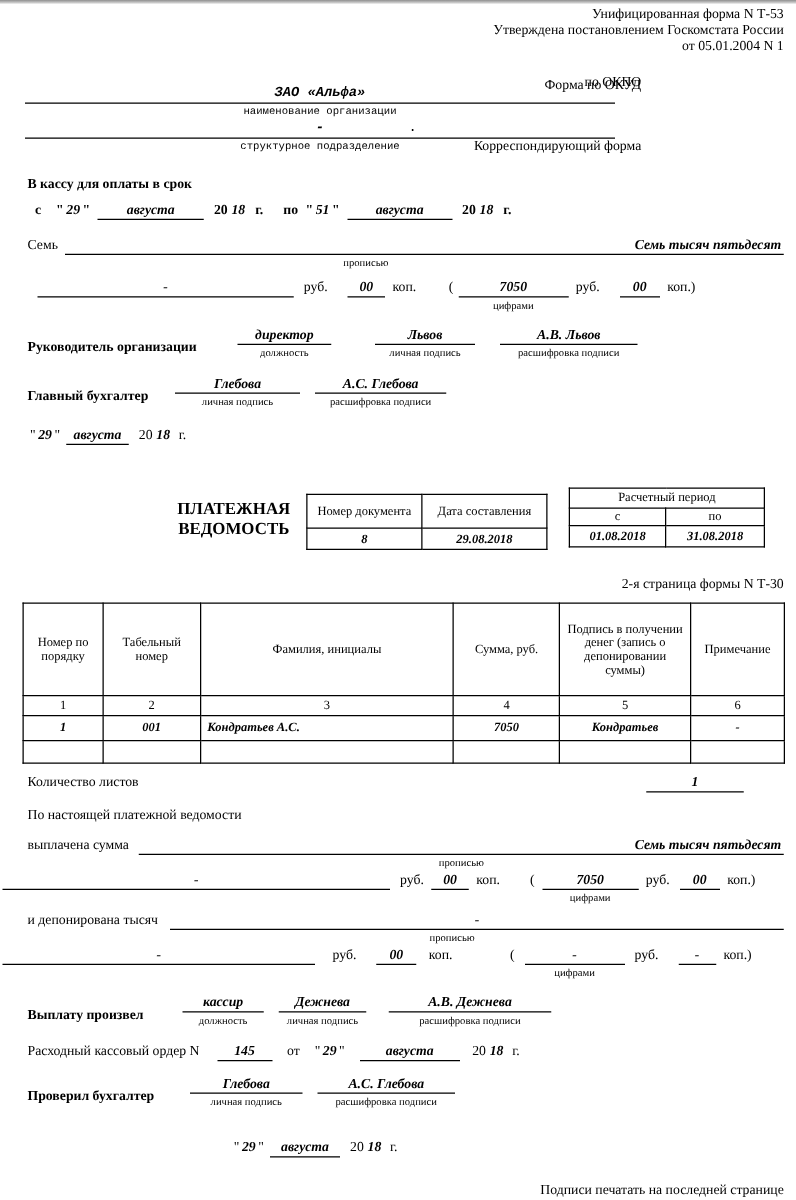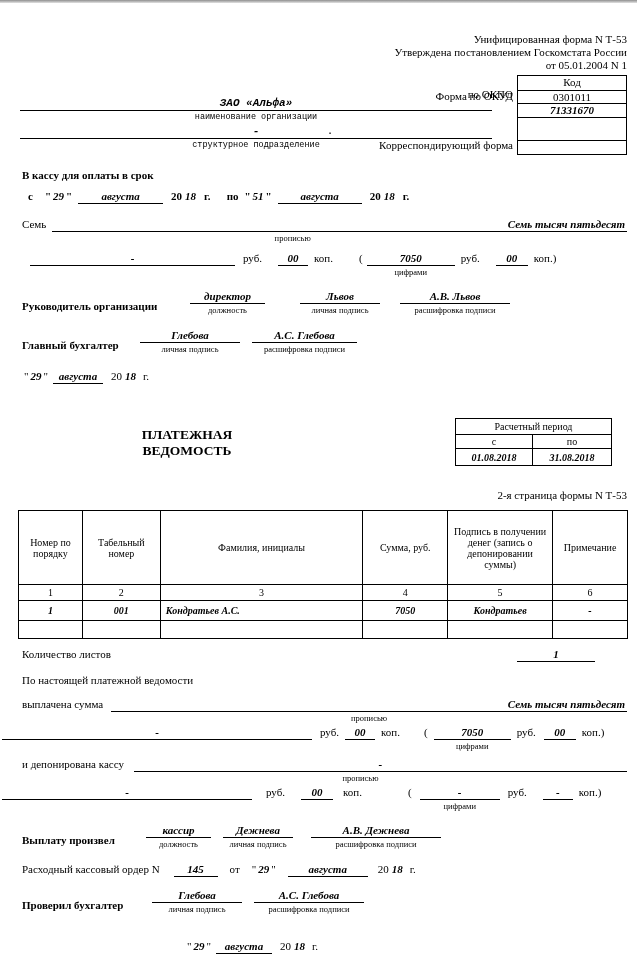--- a/index.html
+++ b/index.html
@@ -4,21 +4,21 @@
 <style>
   * { box-sizing: border-box; margin: 0; padding: 0; }
   html,body { width: 637px; height: 960px; }
   body {
     background: #fff; color: #000;
     font-family: "Liberation Serif", "DejaVu Serif", serif;
     font-size: 11px; overflow: hidden;
   }
   .topbar { height: 3px; background: linear-gradient(to bottom,#8f8f8f,#e2e2e2); }
   .page { padding: 2px 10px 0 22px; position: relative; width: 637px; }
-  .r { text-align: right; margin-top: 28px; }
+  .r { text-align: right; }
   .b { font-weight: bold; margin-top: 10px; }
   .fill { font-weight: bold; font-style: italic; }
   .hdr { line-height: 13px; }
   .row { display: flex; align-items: flex-start; line-height: 14px; }
   .uf { display: inline-flex; flex-direction: column; }
   .uf .v { border-bottom: 1px solid #000; text-align: center; min-height: 14px; line-height: 14px; padding: 0 2px; }
   .uf .c { font-size: 8.5px; line-height: 10px; text-align: center; white-space: nowrap; margin-top: 1px; }
   .uf .v.left { text-align: right; padding-left: 6px; }
   .lbl { white-space: nowrap; }
   .q { padding: 0 2px; }
@@ -57,27 +57,20 @@
 
   <div class="sec-org">
     <div class="orgfield" style="top:22px">
       <div class="v fill">ЗАО «Альфа»</div>
       <div class="c">наименование организации</div>
     </div>
     <div class="orgfield" style="top:50px">
       <div class="v"><span class="fill">-</span><span style="position:absolute;left:65%;top:0">.</span></div>
       <div class="c">структурное подразделение</div>
     </div>
-    <div class="codebox">
-      <div class="cbr" style="height:14px">Код</div>
-      <div class="cbr" style="height:13px">0301011</div>
-      <div class="cbr fill" style="height:14px">71331670</div>
-      <div class="cbr" style="height:23px"></div>
-      <div class="cbr" style="height:14px"></div>
-    </div>
     <div class="cb-label" style="top:15px">Форма по ОКУД</div>
     <div class="cb-label" style="top:13px">по ОКПО</div>
     <div class="cb-label" style="top:64px">Корреспондирующий форма</div>
   </div>
 
   <div class="b" style="margin-top:6px">В кассу для оплаты в срок</div>
 
   <div class="row b" style="margin-top:8px">
     <span class="lbl" style="margin-left:6px">с</span>
     <span class="q" style="margin-left:10px">"</span>
@@ -168,38 +161,50 @@
     <span class="lbl" style="margin-left:8px">20</span>
     <span class="fill" style="margin-left:3px">18</span>
     <span class="lbl" style="margin-left:7px">г.</span>
   </div>
 
   <div class="docblock" style="position:relative;height:56px;margin-top:34px">
     <div class="vtitle">
       <div>ПЛАТЕЖНАЯ</div>
       <div>ВЕДОМОСТЬ</div>
     </div>
+    <table class="tbl" style="position:absolute;left:223px;top:5px">
+      <tbody>
+          <tr>
+        <td style="width:92px;height:27px">Номер документа</td>
+        <td style="width:100px">Дата составления</td>
+      </tr>
+      <tr class="dvals">
+        <td style="height:17px">8</td>
+        <td>29.08.2018</td>
+      </tr>
+    </tbody>
+      </table>
     <table class="tbl" style="position:absolute;left:433px;top:0">
       <tbody>
           <tr>
             <td colspan="2" style="height:16px">Расчетный период</td>
           </tr>
       <tr>
         <td style="width:77px;height:13px">с</td>
         <td style="width:79px">по</td>
       </tr>
       <tr class="dvals">
         <td style="height:17px">01.08.2018</td>
         <td>31.08.2018</td>
       </tr>
     </tbody>
       </table>
   </div>
 
-  <div class="r" style="margin-top:15px">2-я страница формы N Т-53</div>
+  <div class="r" style="margin-top:15px">2-я страница формы N Т-30</div>
 
   <table class="main-tbl" style="width:610px">
     <tbody>
         <tr style="height:74px">
       <td style="width:64px">Номер по порядку</td>
       <td style="width:78px">Табельный номер</td>
       <td style="width:203px">Фамилия, инициалы</td>
       <td style="width:85px">Сумма, руб.</td>
       <td style="width:105px">Подпись в получении денег (запись о депонировании суммы)</td>
       <td style="width:75px">Примечание</td>
@@ -263,21 +268,21 @@
       <span class="c">цифрами</span>
     </span>
     <span class="lbl" style="margin-left:6px">руб.</span>
     <span class="uf" style="width:32px;margin-left:8px">
         <span class="v fill">00</span>
       </span>
     <span class="lbl" style="margin-left:6px">коп.)</span>
   </div>
 
   <div class="row" style="margin-top:6px">
-    <span class="lbl">и депонирована кассу</span>
+    <span class="lbl">и депонирована тысяч</span>
     <span class="uf" style="flex:1;margin-left:10px">
       <span class="v fill">-</span>
       <span class="c" style="padding-right:40px">прописью</span>
     </span>
   </div>
 
   <div class="row" style="margin-top:2px">
     <span class="uf" style="width:250px;margin-left:-20px">
         <span class="v fill">-</span>
       </span>

